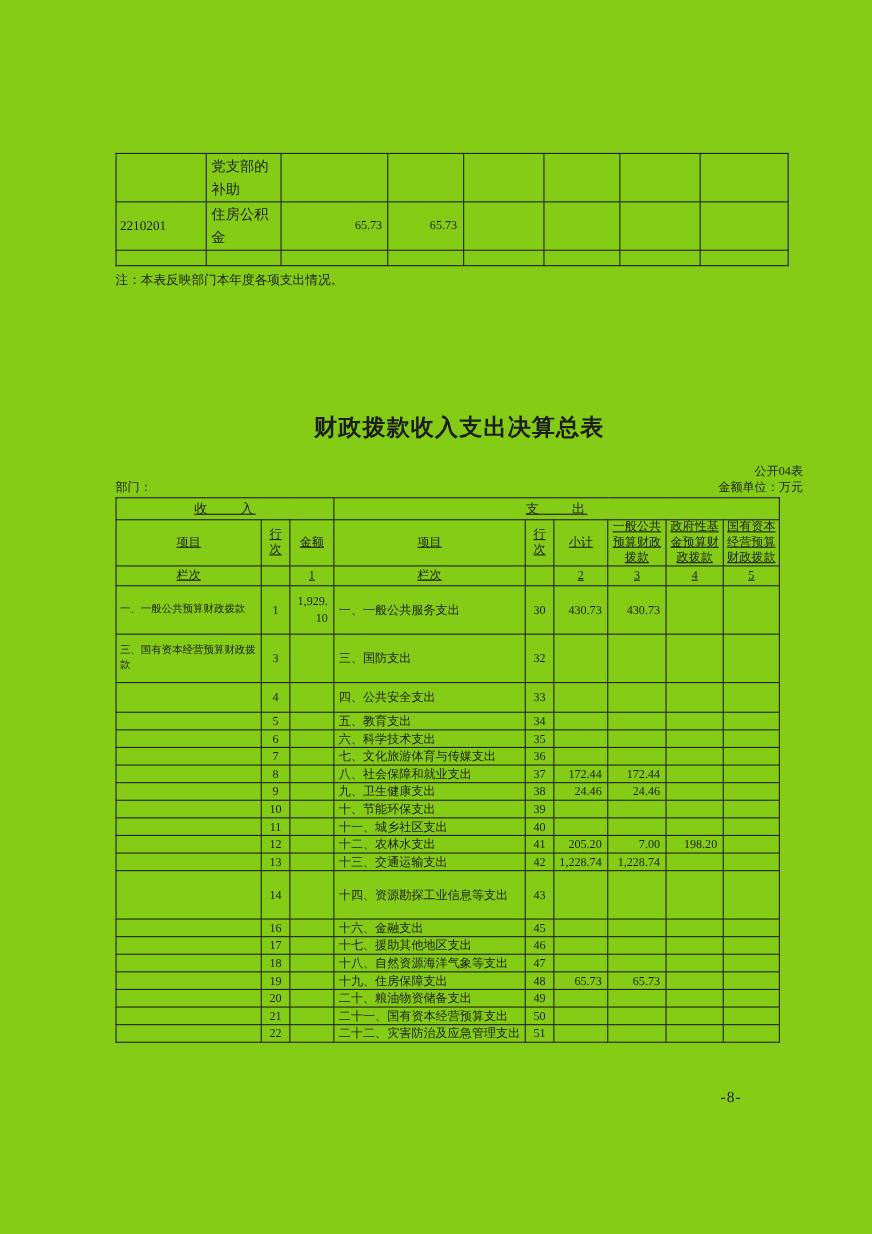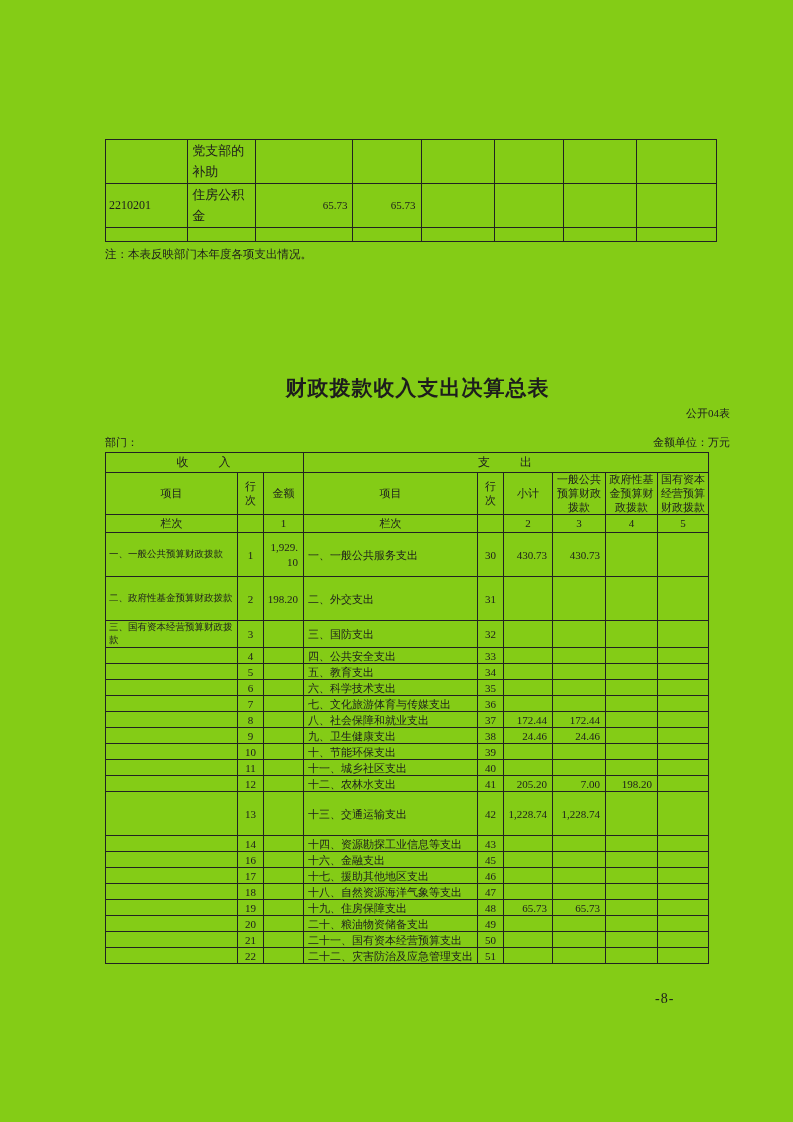--- a/index.html
+++ b/index.html
@@ -25,31 +25,31 @@
   .top-table td.num{text-align:right;font-size:11px;word-break:break-all;padding-right:5px;}
 
   .note-line{position:absolute;left:105px;top:247px;font-size:11.5px;}
 
   
   .doc-title{
     position:absolute;left:105px;top:374px;width:625px;
     text-align:center;font-family:"Liberation Sans","DejaVu Sans",sans-serif;
     font-weight:bold;font-size:21px;letter-spacing:1px;
   }
-  .table-code{position:absolute;left:105px;top:406px;width:625px;text-align:right;font-size:11px;}
+  .table-code{position:absolute;left:105px;top:421px;width:625px;text-align:right;font-size:11px;}
   .meta-row{position:absolute;left:105px;top:435px;width:625px;font-size:11px;}
   .meta-row .dept{float:left;}
   .meta-row .unit{float:right;}
 
   
   .sum-table{position:absolute;left:105px;top:452px;width:603px;font-size:11px;}
   .sum-table thead tr:nth-child(1){height:20px;}
   .sum-table thead tr:nth-child(2){height:42px;}
   .sum-table thead tr:nth-child(3){height:18px;}
-  .sum-table thead td{text-align:center;line-height:1.25;}
+  .sum-table thead td{text-align:center;line-height:1.25;text-decoration:underline;}
   .sum-table tbody tr{height:16px;}
   .sum-table tbody tr:nth-child(1){height:44px;}
   .sum-table tbody tr:nth-child(2){height:44px;}
   .sum-table tbody tr:nth-child(3){height:27px;}
   .sum-table tbody tr:nth-child(13){height:44px;}
   .sum-table .section-hdr{letter-spacing:2px;font-size:12px;}
   .sum-table td.cell-item-income{font-size:9.5px;text-align:left;line-height:1.35;}
   .sum-table td.cell-item-exp{font-size:11px;text-align:left;padding-left:4px;line-height:1.3;}
   .sum-table td.cell-line{text-align:center;font-size:11px;}
   .sum-table td.cell-num{text-align:right;font-size:11px;word-break:break-all;line-height:1.3;padding-right:5px;}
@@ -161,31 +161,20 @@
           <td class="cell-line">1</td>
           <td class="cell-num">1,929.10</td>
           <td class="cell-item-exp">一、一般公共服务支出</td>
           <td class="cell-line">30</td>
           <td class="cell-num">430.73</td>
           <td class="cell-num">430.73</td>
           <td class="cell-num"></td>
           <td class="cell-num"></td>
         </tr>
         <tr>
-          <td class="cell-item-income">二、政府性基金预算财政拨款</td>
-          <td class="cell-line">2</td>
-          <td class="cell-num">198.20</td>
-          <td class="cell-item-exp">二、外交支出</td>
-          <td class="cell-line">31</td>
-          <td class="cell-num"></td>
-          <td class="cell-num"></td>
-          <td class="cell-num"></td>
-          <td class="cell-num"></td>
-        </tr>
-        <tr>
           <td class="cell-item-income">三、国有资本经营预算财政拨款</td>
           <td class="cell-line">3</td>
           <td class="cell-num"></td>
           <td class="cell-item-exp">三、国防支出</td>
           <td class="cell-line">32</td>
           <td class="cell-num"></td>
           <td class="cell-num"></td>
           <td class="cell-num"></td>
           <td class="cell-num"></td>
         </tr>

